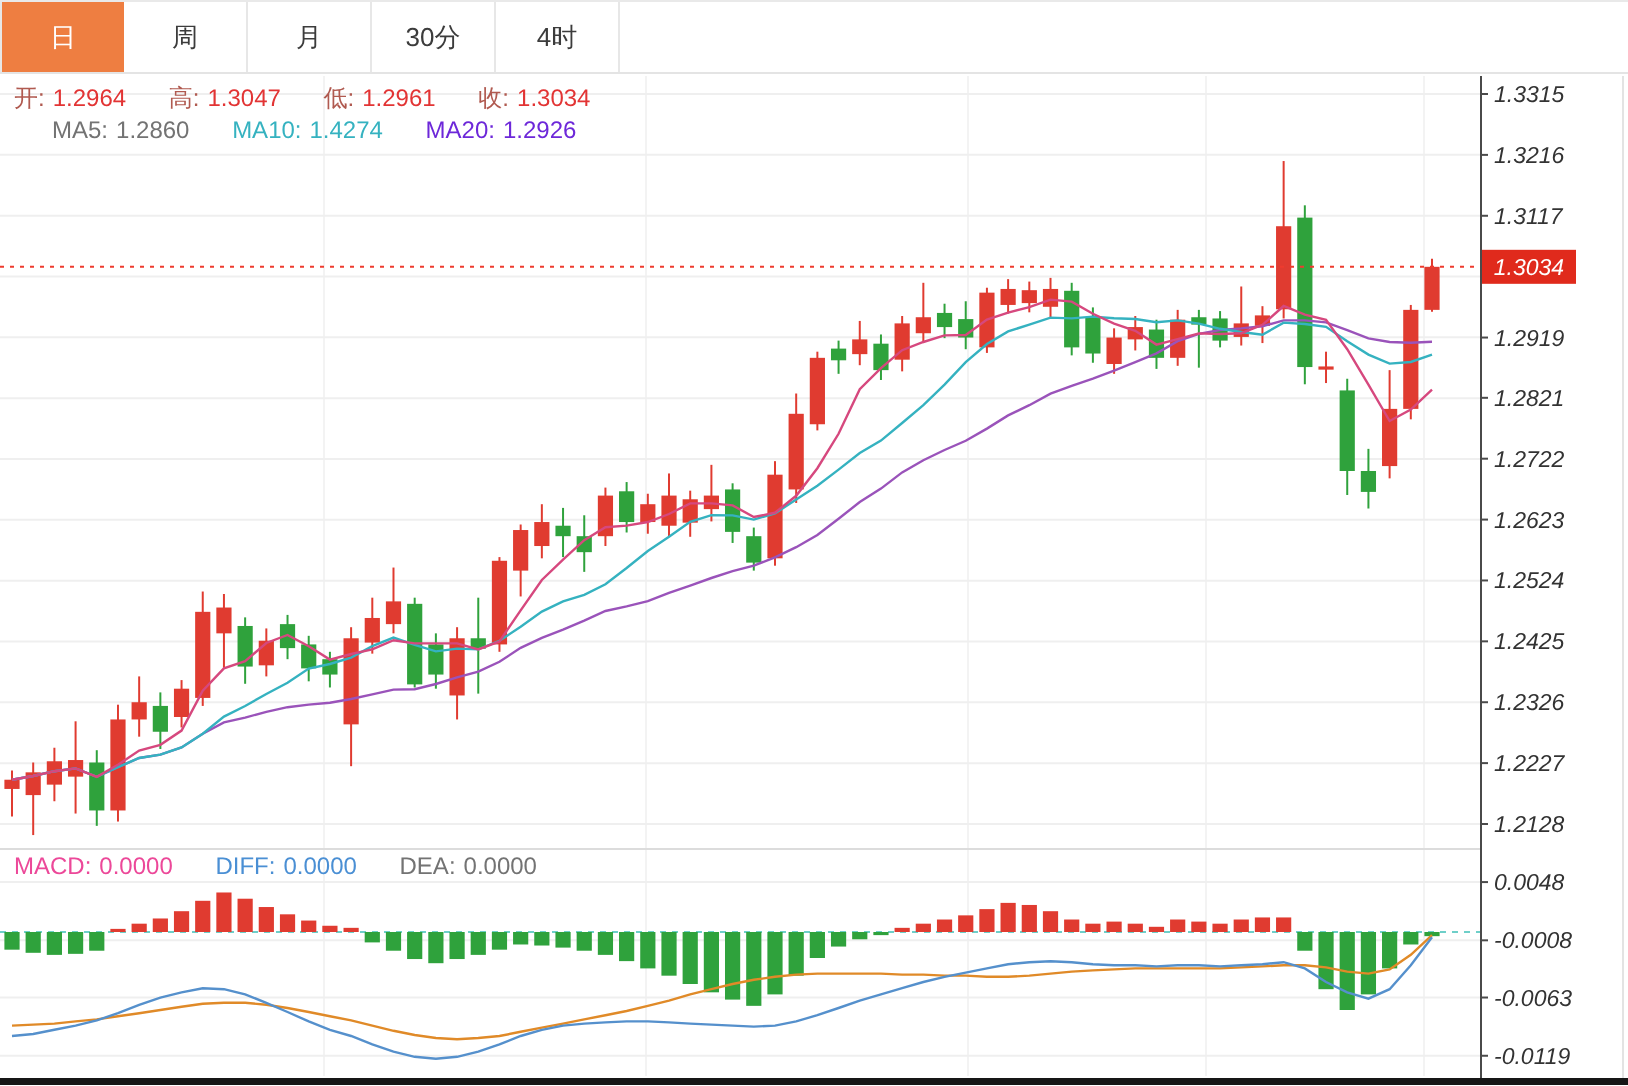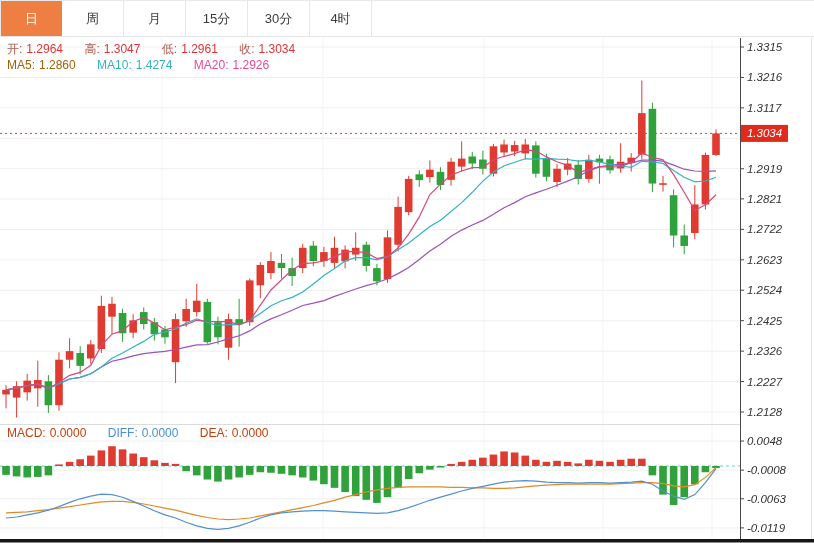--- a/index.html
+++ b/index.html
@@ -24,21 +24,20 @@
 </style>
 </head>
 <body>
 
 <div class="app">
 
   <div class="tabbar" id="tabbar">
       <div class="tab active" style="background: rgb(238, 126, 65);">日</div>
       <div class="tab">周</div>
       <div class="tab">月</div>
-      <div class="tab">15分</div>
       <div class="tab">30分</div>
       <div class="tab">4时</div>
     </div>
 
   <div class="chart-wrap">
     <svg id="chart-svg" width="814" height="506" viewBox="0 37 814 506">
         <line x1="162" y1="38" x2="162" y2="538" stroke="#f3f3f3" stroke-width="1"></line>
         <line x1="323" y1="38" x2="323" y2="538" stroke="#f3f3f3" stroke-width="1"></line>
         <line x1="484" y1="38" x2="484" y2="538" stroke="#f3f3f3" stroke-width="1"></line>
         <line x1="603" y1="38" x2="603" y2="538" stroke="#f3f3f3" stroke-width="1"></line>
@@ -313,24 +312,24 @@
   </div>
 
   <div class="row" style="top:41px;">
     <span class="grp"><span class="ohlc-label">开:</span><span class="ohlc-val">1.2964</span></span>
     <span class="grp"><span class="ohlc-label">高:</span><span class="ohlc-val">1.3047</span></span>
     <span class="grp"><span class="ohlc-label">低:</span><span class="ohlc-val">1.2961</span></span>
     <span class="grp"><span class="ohlc-label">收:</span><span class="ohlc-val">1.3034</span></span>
   </div>
 
   <div class="row" style="top:58px;">
-    <span class="grp" style="color:#a16207;"><span>MA5:</span><span>1.2860</span></span>
+    <span class="grp" style="color:#737373;margin-left:19px;"><span>MA5:</span><span>1.2860</span></span>
     <span class="grp" style="color:#35b2c0;"><span>MA10:</span><span>1.4274</span></span>
-    <span class="grp" style="color:#ec4899;"><span>MA20:</span><span>1.2926</span></span>
+    <span class="grp" style="color:#6d28d9;"><span>MA20:</span><span>1.2926</span></span>
   </div>
 
   <div class="row" style="top:426px;">
-    <span class="grp" style="color:#c2410c;"><span>MACD:</span><span>0.0000</span></span>
+    <span class="grp" style="color:#ec4899;"><span>MACD:</span><span>0.0000</span></span>
     <span class="grp" style="color:#4a8fd4;"><span>DIFF:</span><span>0.0000</span></span>
-    <span class="grp" style="color:#c2410c;"><span>DEA:</span><span>0.0000</span></span>
+    <span class="grp" style="color:#737373;"><span>DEA:</span><span>0.0000</span></span>
   </div>
 
 </div>
 
 </body></html>

